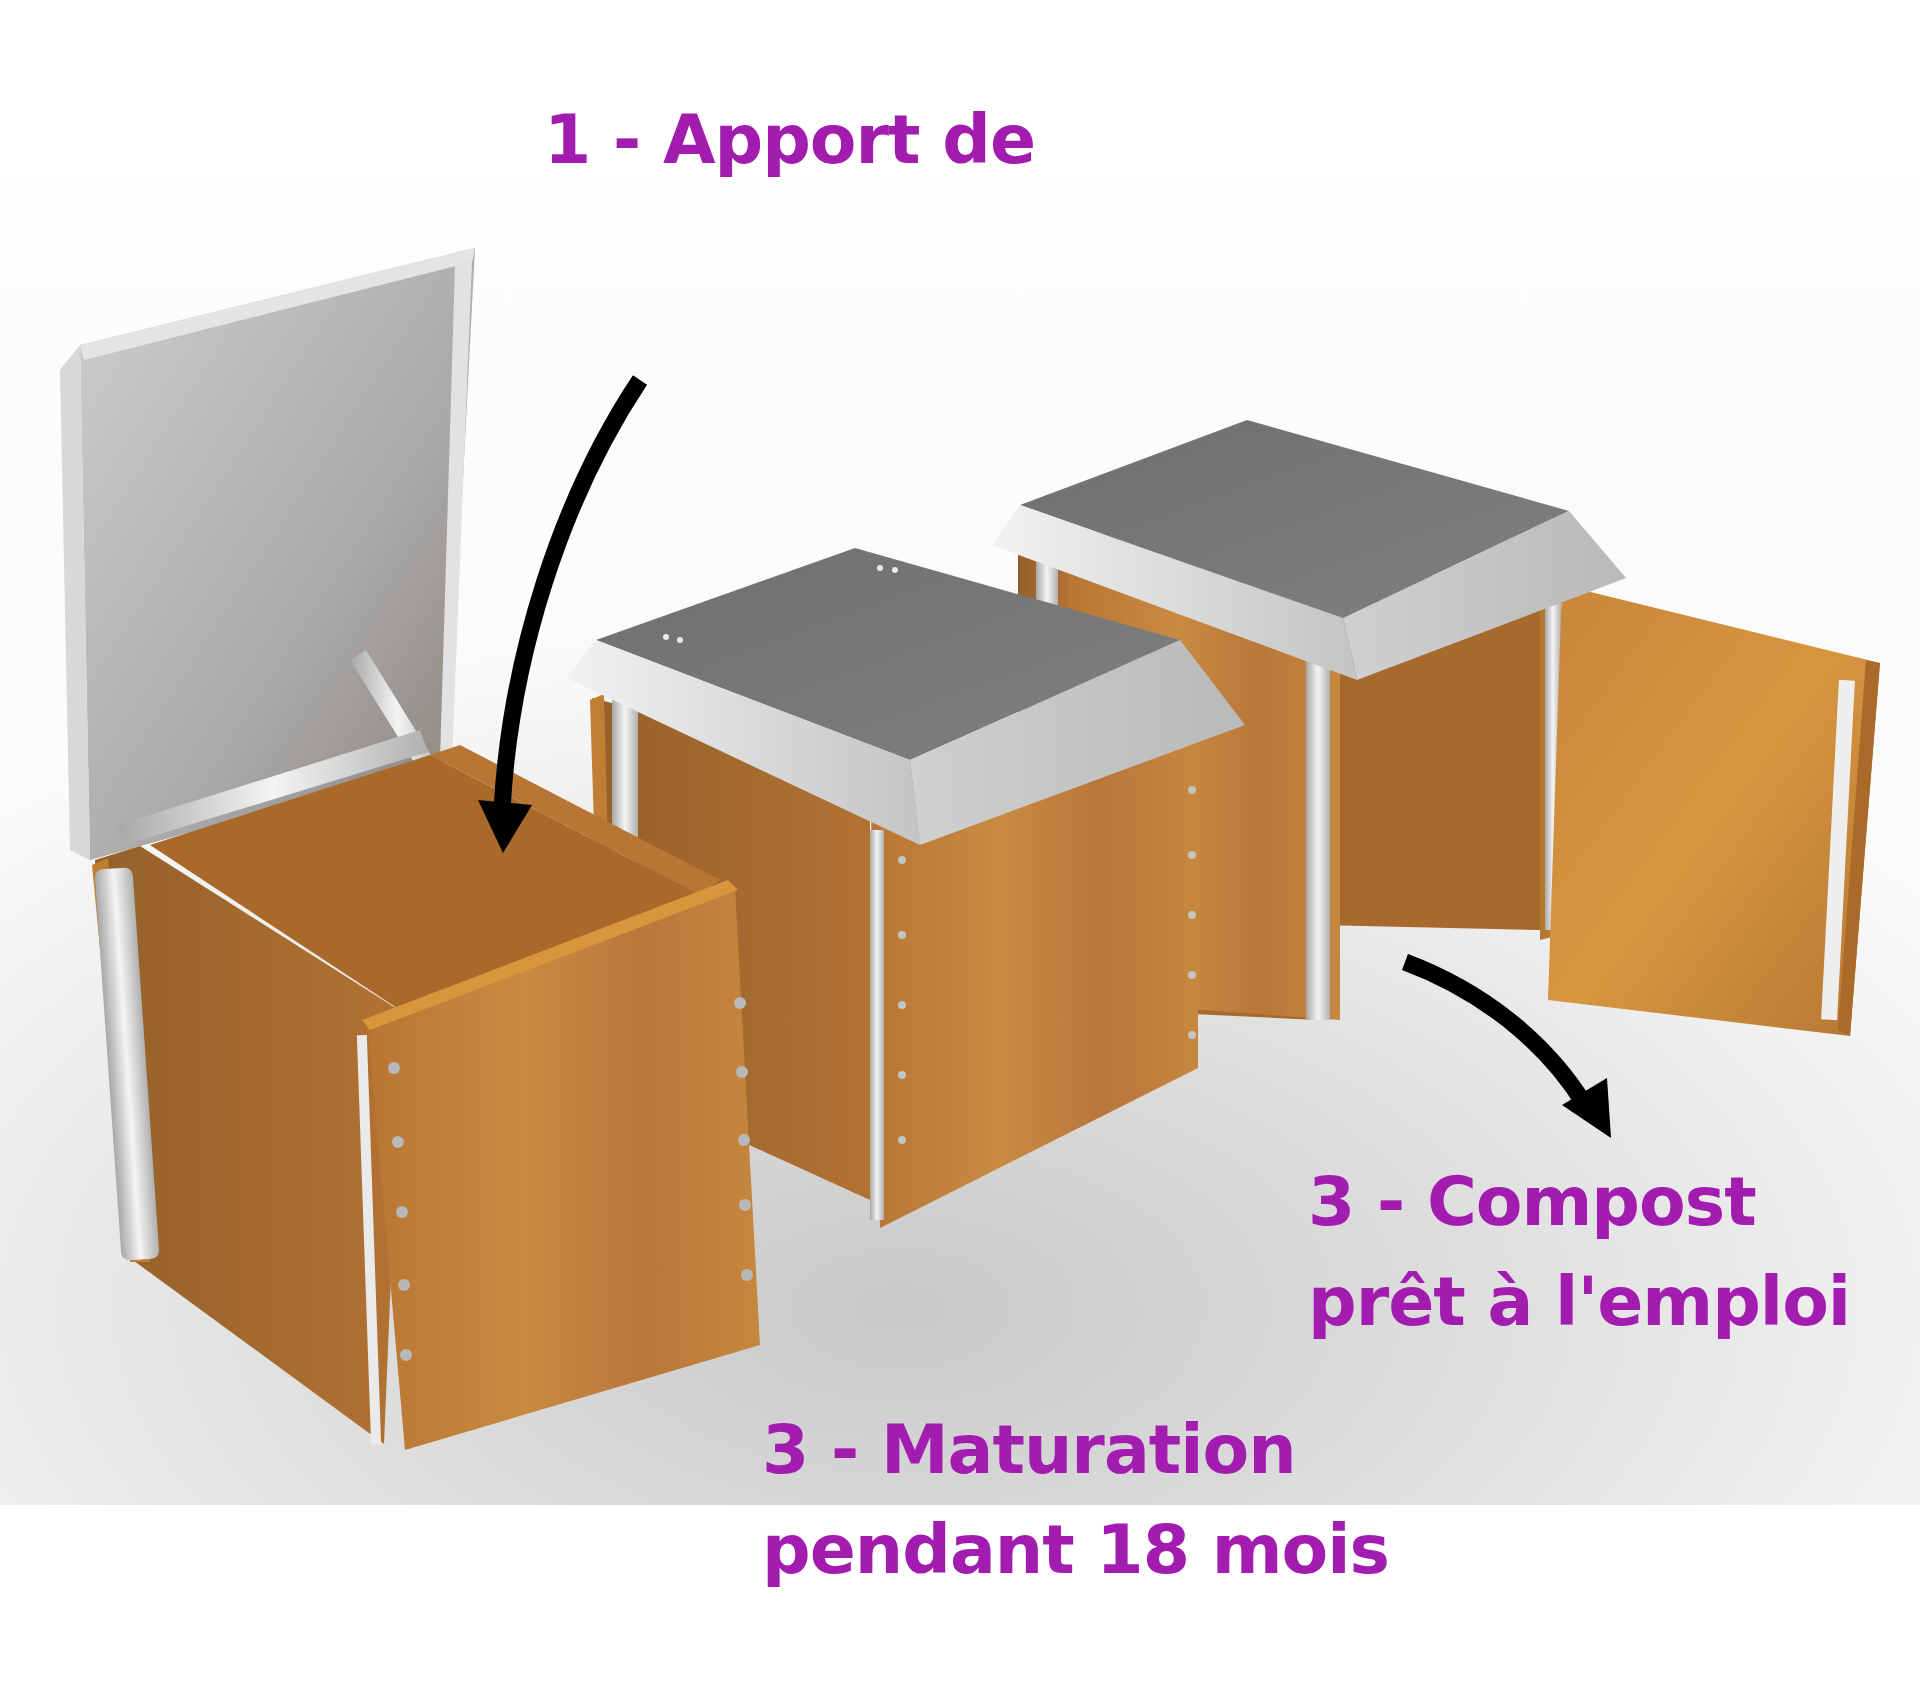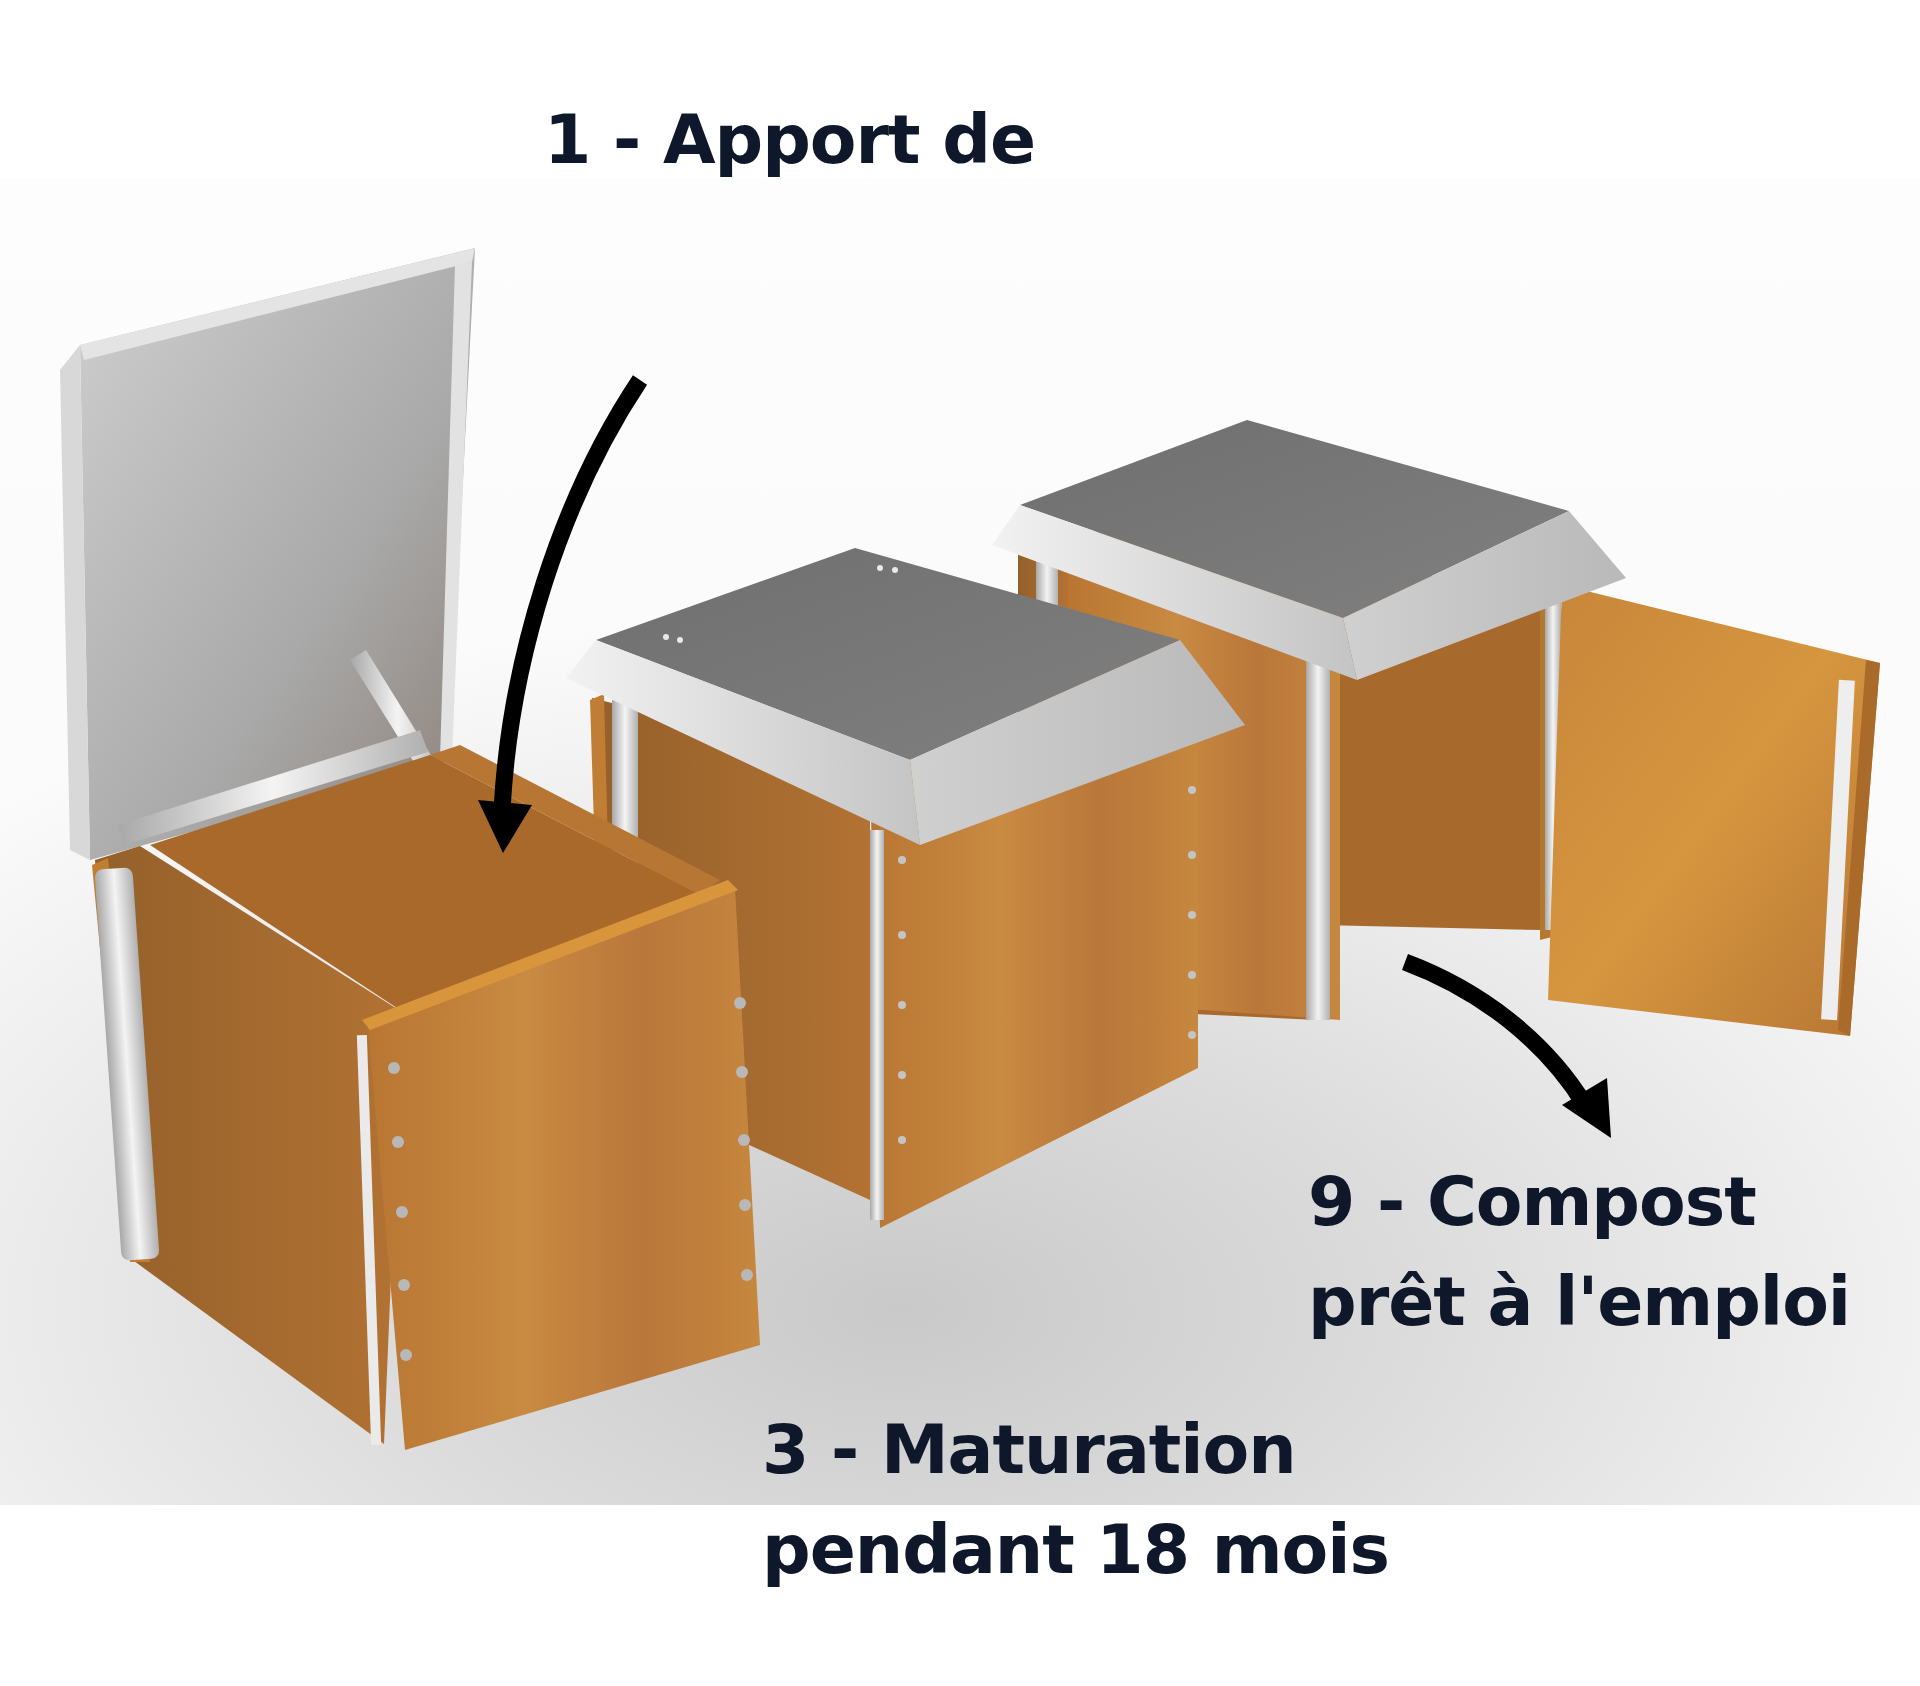--- a/index.html
+++ b/index.html
@@ -8,21 +8,21 @@
     .photo-bg {
       position: absolute; left: 0; top: 178px; width: 1920px; height: 1327px;
       background: radial-gradient(ellipse 1300px 700px at 900px 1130px, #c9c9c9 0%, #dcdcdc 40%, #efefef 75%, #fbfbfb 100%);
     }
     .photo-top-fade {
       position: absolute; left: 0; top: 178px; width: 1920px; height: 420px;
       background: linear-gradient(#fdfdfd, rgba(250,250,250,0));
     }
     svg.scene { position: absolute; left: 0; top: 0; }
     .label {
-      position: absolute; color: #0f172a;
+      position: absolute; color: #a21caf;
       font-family: "DejaVu Sans", sans-serif; font-weight: bold;
       font-size: 68px; line-height: 100px; letter-spacing: -1px;
       white-space: nowrap;
     }
     .label span { display: block; }
     #label-1 { left: 544px; top: 90px; }
     #label-3 { left: 1308px; top: 1152px; }
     #label-2 { left: 762px; top: 1400px; }
   </style>
 </head>
@@ -164,21 +164,21 @@
       <path d="M1405,962 C1480,990 1545,1040 1585,1105" stroke="#000" stroke-width="17" fill="none" stroke-linecap="butt"></path>
       <polygon points="1562,1105 1607,1078 1611,1138" fill="#000"></polygon>
     </g>
   </svg>
 
   <div class="label" id="label-1">
     <span>1 - Apport de</span>
   </div>
 
   <div class="label" id="label-3">
-    <span>9 - Compost</span>
+    <span>3 - Compost</span>
     <span>prêt à l'emploi</span>
   </div>
 
   <div class="label" id="label-2">
     <span>3 - Maturation</span>
     <span>pendant 18 mois</span>
   </div>
 </div>
 
 </body></html>

